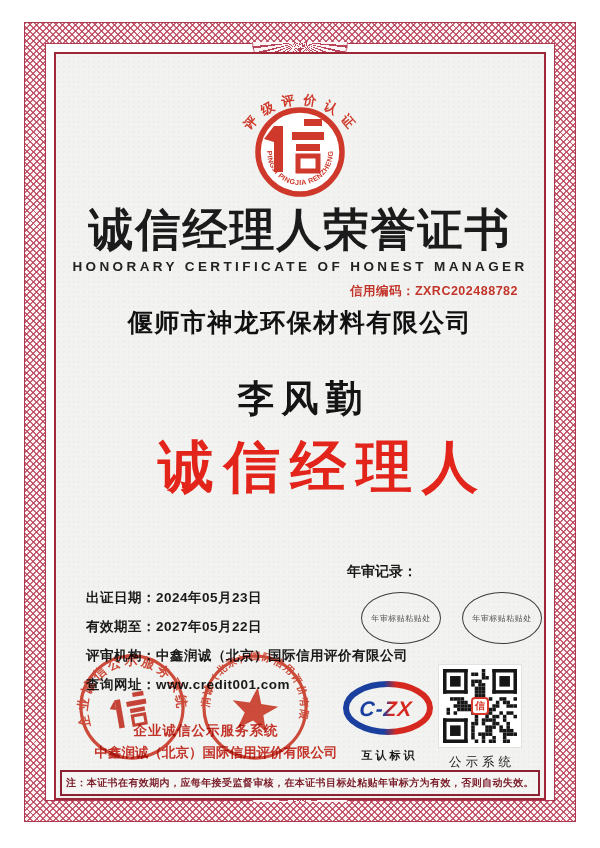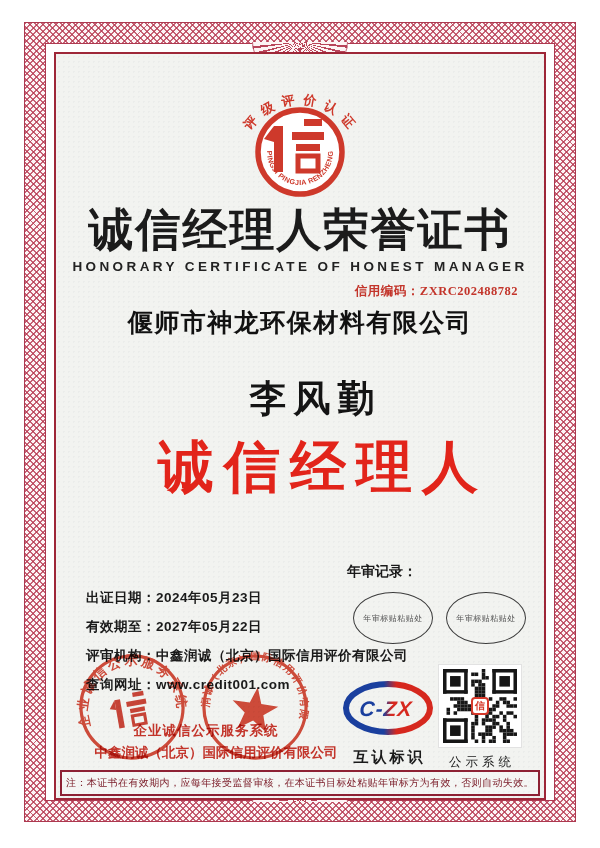--- a/index.html
+++ b/index.html
@@ -27,55 +27,55 @@
     background-image: radial-gradient(rgba(60,70,80,.035) 1px, transparent 1px);
     background-size:5px 5px; z-index:3; }
 
   .abs { position:absolute; }
   .ctr { width:100%; text-align:center; }
 
   .badge-wrap { left:50%; transform:translateX(-50%); top:24px; }
 
   .title { top:146px; font-size:45px; font-weight:900; color:#1b1b1b; letter-spacing:2px; }
   .subtitle { top:205px; font-size:13.5px; font-weight:700; color:#222; letter-spacing:3.4px; }
-  .credit-line { top:229px; right:26px; font-size:12.5px; font-weight:700; color:#c3352b; letter-spacing:.5px;font-family:Liberation Serif, serif; }
+  .credit-line { top:229px; right:26px; font-size:12.5px; font-weight:700; color:#c3352b; letter-spacing:.5px; }
   .company { top:252px; font-size:25px; font-weight:900; color:#111; letter-spacing:1.5px; }
   .uscc { top:289px; font-size:12.5px; font-weight:700; color:#c3352b; letter-spacing:1px; }
-  .person { top:320px; font-size:37px; font-weight:900; color:#141414; letter-spacing:7px; text-indent:7px;margin-left:12px; }
+  .person { top:320px; font-size:37px; font-weight:900; color:#141414; letter-spacing:7px; text-indent:7px; }
   .honor { top:376px; font-size:56px; font-weight:900; color:#e2241a; letter-spacing:10px; text-indent:10px;
     font-family:"Liberation Serif","DejaVu Serif",serif;padding-left:36px; }
 
   .details { left:30px; top:497px;margin-top:32px; }
   .detail-row { font-size:13.5px; font-weight:700; color:#1a1a1a; line-height:29px; letter-spacing:.5px; }
 
   .review-label { left:291px; top:509px; font-size:14px; font-weight:900; color:#1a1a1a; }
-  .stickers { left:297px; top:538px; display:flex; gap:13px; }
+  .stickers { left:305px; top:538px; display:flex; gap:21px; }
   .sticker { width:80px; height:52px; border:1.5px solid #3c3c3c; border-radius:50%;
     display:flex; align-items:center; justify-content:center; }
   .sticker span { font-size:8px; color:#555; letter-spacing:.5px; }
 
   .org-line1 { left:0; top:668px; width:300px; text-align:center; font-size:13.5px; font-weight:700; color:#c3352b; letter-spacing:1px; }
   .org-line2 { left:0; top:690px; width:320px; text-align:center; font-size:13.5px; font-weight:700; color:#c3352b; }
 
   .seal { width:112px; height:112px; mix-blend-mode:multiply; opacity:.93; }
   .seal-a { left:20px; top:597px; transform:rotate(-10deg); }
   .seal-b { left:143px; top:597px; transform:rotate(8deg); }
 
   .czx { left:282px; top:626px; }
-  .mutual-label { left:282px; top:694px; width:100px; text-align:center; font-size:15px; font-weight:900; color:#1a1a1a; letter-spacing:3px; text-indent:3px; }
+  .mutual-label { left:282px; top:694px; width:100px; text-align:center; font-size:11px; font-weight:900; color:#1a1a1a; letter-spacing:3px; text-indent:3px; }
 
   .qr-box { left:382px; top:610px; width:84px; height:84px; background:#fff; padding:4px; border:1px solid #e2e2e2; }
   .qr-box svg { display:block; }
   .qr-logo { position:absolute; left:50%; top:50%; transform:translate(-50%,-50%); width:18px; height:18px;
     background:#fff; border:2px solid #d6392b; border-radius:4px; display:flex; align-items:center; justify-content:center;
     font-size:10px; font-weight:900; color:#d6392b; }
   .qr-label { left:378px; top:700px; width:92px; text-align:center; font-size:12.5px; font-weight:400; color:#1a1a1a; letter-spacing:4px; text-indent:4px; }
 
   .note { left:4px; right:4px; top:716px; border:2px solid #8d2134; padding:4px 4px;
-    font-size:10px; font-weight:400; color:#7d202c; text-align:center; letter-spacing:.4px; background:rgba(255,255,255,.25); }
+    font-size:10px; font-weight:700; color:#7d202c; text-align:center; letter-spacing:.4px; background:rgba(255,255,255,.25); }
 
   text { font-family:"Liberation Sans", sans-serif; }
 </style>
 </head>
 <body>
 
 <div class="page">
   <div class="lace">
     <div class="lace-hole"></div>
   </div>

